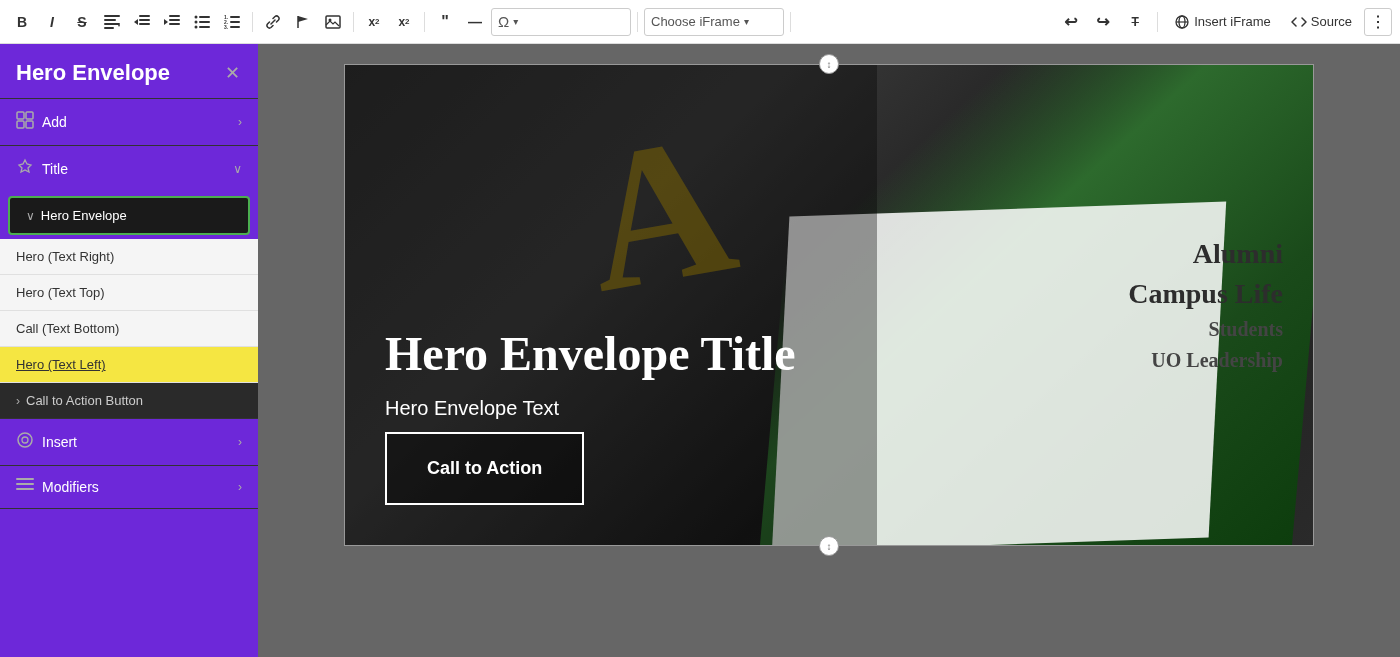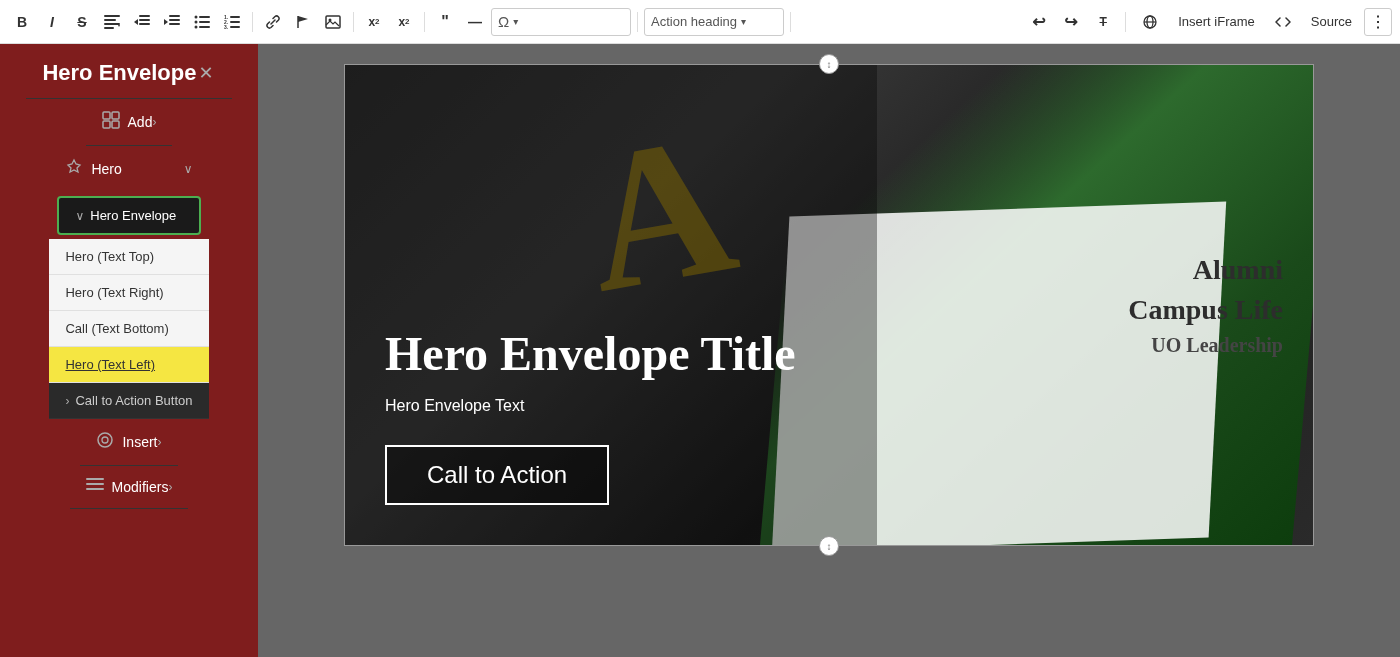--- a/index.html
+++ b/index.html
@@ -61,21 +61,21 @@
     .toolbar-dropdown .chevron { font-size: 10px; }
     .toolbar-right {
       margin-left: auto;
       display: flex;
       align-items: center;
       gap: 4px;
     }
     .toolbar-text-btn {
       display: flex;
       align-items: center;
-      gap: 20px;
+      gap: 4px;
       padding: 4px 8px;
       border: none;
       background: transparent;
       cursor: pointer;
       font-size: 13px;
       color: #333;
       border-radius: 3px;
     }
     .toolbar-more {
       width: 28px;
@@ -93,26 +93,25 @@
     
     .main-layout {
       display: flex;
       flex: 1;
       overflow: hidden;
     }
 
     
     .sidebar {
       width: 258px;
-      background: #7f1d1d;
+      background: #6d28d9;
       display: flex;
       flex-direction: column;
       flex-shrink: 0;
       overflow-y: auto;
-      align-items: center;
     }
     .sidebar-header {
       display: flex;
       align-items: flex-start;
       justify-content: space-between;
       padding: 16px 16px 12px;
       border-bottom: 1px solid #333;
     }
     .sidebar-title {
       color: #fff;
@@ -361,32 +360,32 @@
     }
     .hero-title {
       font-size: 48px;
       font-weight: 900;
       color: #fff;
       font-family: Georgia, 'Times New Roman', serif;
       line-height: 1.1;
       margin-bottom: 16px;
     }
     .hero-text {
-      font-size: 16px;
+      font-size: 20px;
       color: #fff;
-      margin-bottom: 30px;
+      margin-bottom: 12px;
     }
     .hero-cta-btn {
       display: inline-block;
       border: 2px solid #fff;
       color: #fff;
       background: rgba(0,0,0,0.4);
-      padding: 14px 40px;
-      font-size: 24px;
-      font-weight: normal;
+      padding: 24px 40px;
+      font-size: 18px;
+      font-weight: bold;
       cursor: pointer;
       width: fit-content;
       text-align: center;
     }
   </style>
 </head>
 <body>
 
 <div class="toolbar">
   <button class="toolbar-btn" style="font-weight:bold;">B</button>
@@ -473,21 +472,21 @@
   <button class="toolbar-btn" style="font-size:14px; font-weight:bold;">—</button>
 
   <div class="toolbar-dropdown">
     <span style="font-size:15px;">Ω</span>
     <span class="chevron">▾</span>
   </div>
 
   <div class="toolbar-divider"></div>
 
   <div class="toolbar-dropdown">
-    <span>Action heading</span>
+    <span>Choose iFrame</span>
     <span class="chevron">▾</span>
   </div>
 
   <div class="toolbar-divider"></div>
 
   <div class="toolbar-right">
     <button class="toolbar-btn" style="font-size:16px;">↩</button>
     <button class="toolbar-btn" style="font-size:16px;">↪</button>
     <button class="toolbar-btn" style="font-size:12px; text-decoration:line-through;">T</button>
 
@@ -539,37 +538,37 @@
     </div>
 
     <div class="style-section">
       <div class="style-section-header">
         <div class="sidebar-section-left">
           <span class="sidebar-icon">
             <svg width="18" height="18" viewBox="0 0 18 18" fill="none">
               <path d="M9 2l2 4 4 1-3 3 1 4-4-2-4 2 1-4-3-3 4-1z" stroke="#aaa" stroke-width="1.3" fill="none"></path>
             </svg>
           </span>
-          <span>Hero</span>
+          <span>Title</span>
         </div>
         <span class="sidebar-chevron">∨</span>
       </div>
 
       <div class="style-item-hero">
         <div class="style-item-hero-left">
           <span style="color:#aaa; font-size:12px;">∨</span>
           <span>Hero Envelope</span>
         </div>
       </div>
 
       <div class="style-sub-item">
+        <span>Hero (Text Right)</span>
+      </div>
+      <div class="style-sub-item">
         <span>Hero (Text Top)</span>
-      </div>
-      <div class="style-sub-item">
-        <span>Hero (Text Right)</span>
       </div>
       <div class="style-sub-item">
         <span>Call (Text Bottom)</span>
       </div>
       <div class="style-sub-item active">
         <span>Hero (Text Left)</span>
       </div>
 
       <div class="style-action-item">
         <span style="color:#aaa; font-size:12px;">›</span>
@@ -619,20 +618,21 @@
 
           <div class="hero-bg-decor">
             <div class="hero-bg-green-band"></div>
             <div class="hero-bg-white-band"></div>
             <div class="hero-bg-yellow-letter">A</div>
           </div>
 
           <div class="hero-nav-items">
             <div class="hero-nav-item">Alumni</div>
             <div class="hero-nav-item">Campus Life</div>
+            <div class="hero-nav-item small">Students</div>
             <div class="hero-nav-item small">UO Leadership</div>
           </div>
 
           <div class="hero-content">
             <div class="hero-title">Hero Envelope Title</div>
             <div class="hero-text">Hero Envelope Text</div>
             <div class="hero-cta-btn">Call to Action</div>
           </div>
         </div>
       </div>

